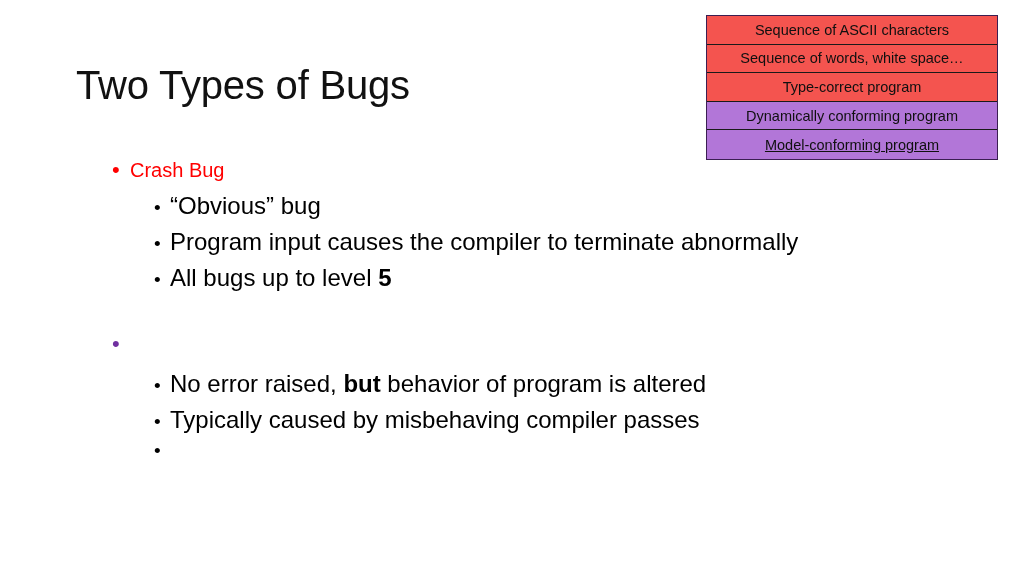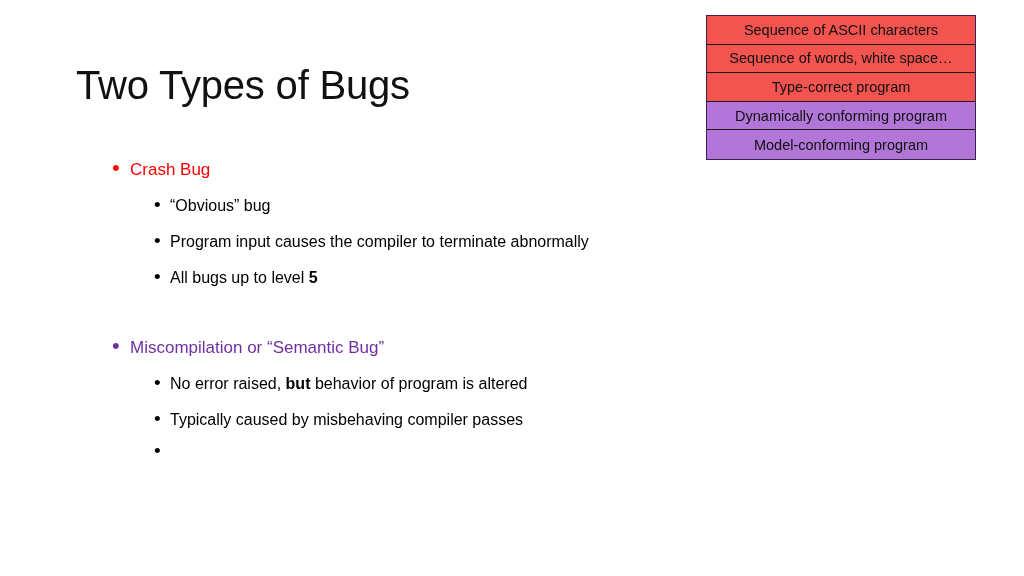--- a/index.html
+++ b/index.html
@@ -59,60 +59,60 @@
     flex: 0 0 18px;
   }
   .level-2 .bullet-glyph {
     font-size: 19px;
     width: 16px;
     flex: 0 0 16px;
     color: #000000;
   }
 
   .bullet-text {
-    font-size: 17px;
+    font-size: 20px;
     line-height: 30px;
     color: #000000;
   }
   .level-2 .bullet-text {
-    font-size: 16px;
+    font-size: 24px;
   }
 
   .c-red   { color: #ff0000; }
   .c-purp  { color: #7030a0; }
 
   .spacer-row { height: 34px; }
 
   .bold { font-weight: bold; }
 
   
   #stack-table {
     position: absolute;
     left: 706px;
     top: 15px;
-    width: 270px;
+    width: 292px;
     border: 1px solid #3b1f52;
     box-sizing: border-box;
   }
   .stack-row {
     height: 28.6px;
     box-sizing: border-box;
     display: flex;
     align-items: center;
     justify-content: center;
     border-bottom: 1px solid #1a1a1a;
     font-size: 14.5px;
     color: #101010;
     white-space: nowrap;
     overflow: hidden;
   }
   .stack-row:last-child { border-bottom: none; }
   .stack-row.red    { background: #f4544f; }
   .stack-row.purple { background: #b276d8; text-align: right; }
-  .stack-row.purple + .stack-row.purple { border-top: none; }
+  .stack-row.purple + .stack-row.purple { border-top: none; text-decoration: underline; }
 </style>
 </head>
 <body>
 
 <div id="slide-title">Two Types of Bugs</div>
 
 <div id="body-content">
 
   <div class="bullet-row level-1">
     <span class="bullet-glyph c-red">•</span>
@@ -131,21 +131,20 @@
 
   <div class="bullet-row level-2">
     <span class="bullet-glyph">•</span>
     <span class="bullet-text"><span>All bugs up to level </span><span class="bold">5</span><span></span></span>
   </div>
 
   <div class="spacer-row"></div>
 
   <div class="bullet-row level-1">
     <span class="bullet-glyph c-purp">•</span>
-    <span class="bullet-text c-purp">Miscompilation or “Semantic Bug”</span>
   </div>
 
   <div class="bullet-row level-2">
     <span class="bullet-glyph">•</span>
     <span class="bullet-text"><span>No error raised, </span><span class="bold">but</span><span> behavior of program is altered</span></span>
   </div>
 
   <div class="bullet-row level-2">
     <span class="bullet-glyph">•</span>
     <span class="bullet-text"><span>Typically caused by misbehaving compiler passes</span><span class="bold"></span><span></span></span>

